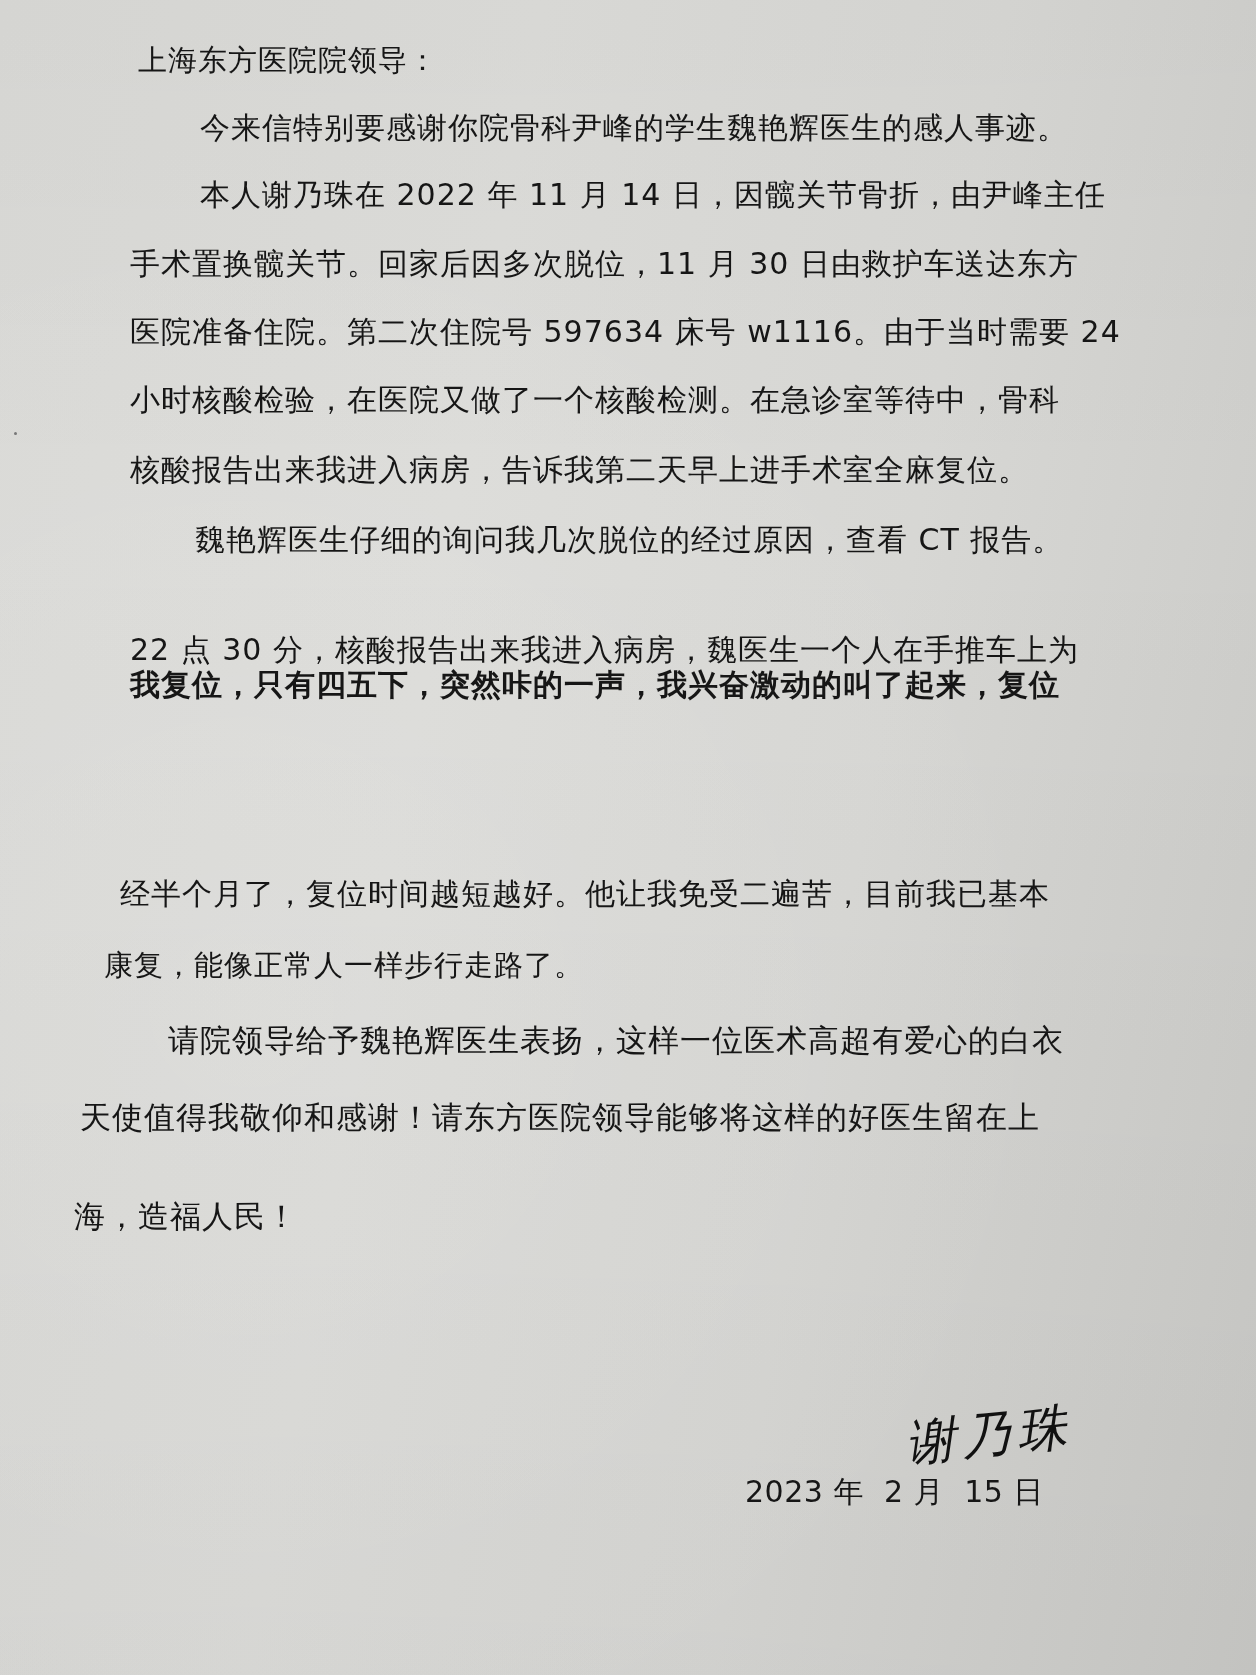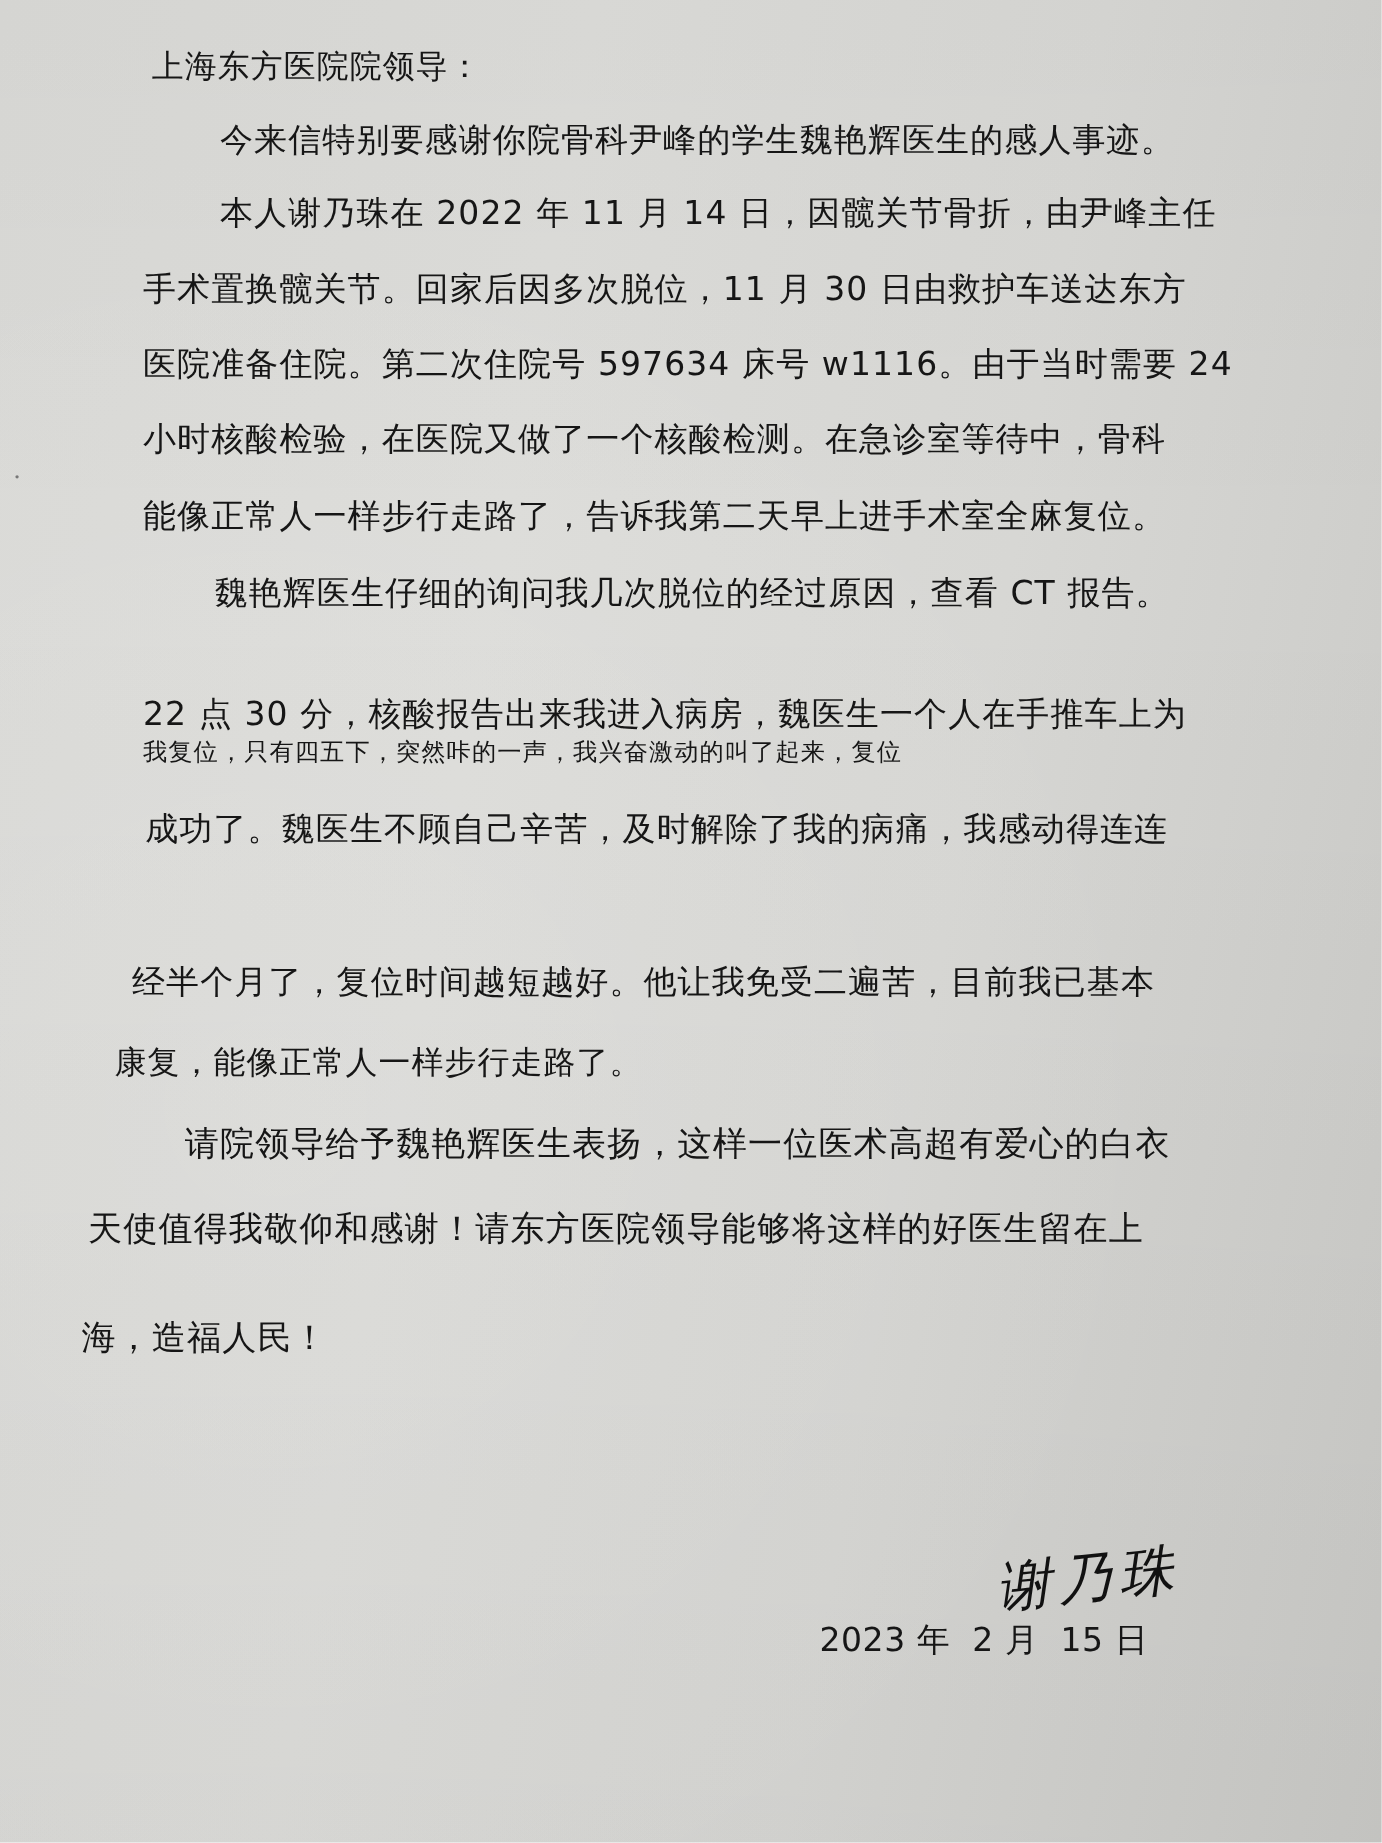--- a/index.html
+++ b/index.html
@@ -70,29 +70,28 @@
   <div class="line" style="left:200px; top:108px; font-size:30px;">今来信特别要感谢你院骨科尹峰的学生魏艳辉医生的感人事迹。</div>
 
   <div class="line" style="left:200px; top:175px; font-size:30px;">本人谢乃珠在 2022 年 11 月 14 日，因髋关节骨折，由尹峰主任</div>
 
   <div class="line" style="left:130px; top:244px; font-size:30px;">手术置换髋关节。回家后因多次脱位，11 月 30 日由救护车送达东方</div>
 
   <div class="line" style="left:130px; top:312px; font-size:30px;">医院准备住院。第二次住院号 597634 床号 w1116。由于当时需要 24</div>
 
   <div class="line" style="left:130px; top:380px; font-size:30px;">小时核酸检验，在医院又做了一个核酸检测。在急诊室等待中，骨科</div>
 
-  <div class="line" style="left:130px; top:450px; font-size:30px;">能像正常人一样步行走路了，告诉我第二天早上进手术室全麻复位。</div>
+  <div class="line" style="left:130px; top:450px; font-size:30px;">核酸报告出来我进入病房，告诉我第二天早上进手术室全麻复位。</div>
 
   <div class="line" style="left:195px; top:520px; font-size:30px;">魏艳辉医生仔细的询问我几次脱位的经过原因，查看 CT 报告。</div>
 
   <div class="line" style="left:130px; top:594px; font-size:30px;margin-top:36px;">22 点 30 分，核酸报告出来我进入病房，魏医生一个人在手推车上为</div>
 
-  <div class="line" style="left:130px; top:665px; font-size:22px;">我复位，只有四五下，突然咔的一声，我兴奋激动的叫了起来，复位</div>
+  <div class="line" style="left:130px; top:665px; font-size:30px;font-weight:bold;">我复位，只有四五下，突然咔的一声，我兴奋激动的叫了起来，复位</div>
 
-  <div class="line" style="left:132px; top:735px; font-size:30px;">成功了。魏医生不顾自己辛苦，及时解除了我的病痛，我感动得连连</div>
 
 
   <div class="line" style="left:120px; top:874px; font-size:30px;">经半个月了，复位时间越短越好。他让我免受二遍苦，目前我已基本</div>
 
   <div class="line" style="left:104px; top:945px; font-size:29px;">康复，能像正常人一样步行走路了。</div>
 
   <div class="line" style="left:168px; top:1020px; font-size:31px;">请院领导给予魏艳辉医生表扬，这样一位医术高超有爱心的白衣</div>
 
   <div class="line" style="left:80px; top:1097px; font-size:31px;">天使值得我敬仰和感谢！请东方医院领导能够将这样的好医生留在上</div>
 

